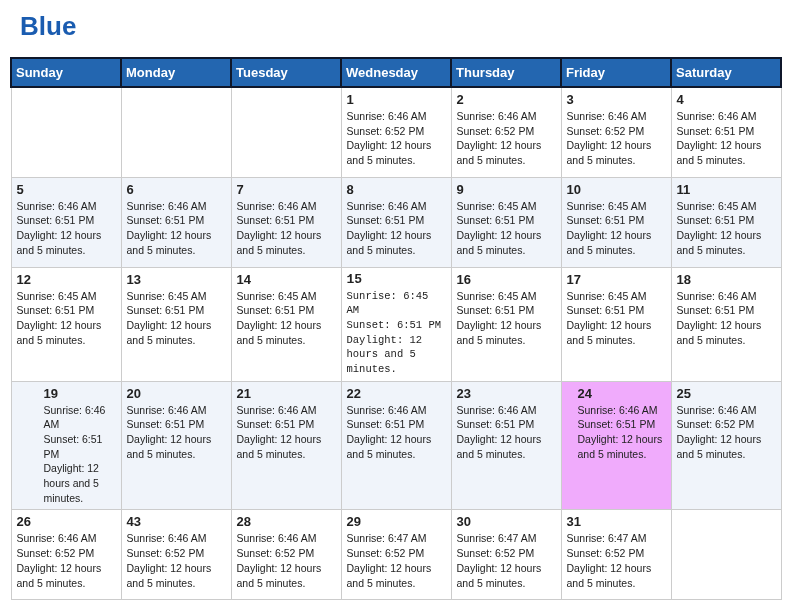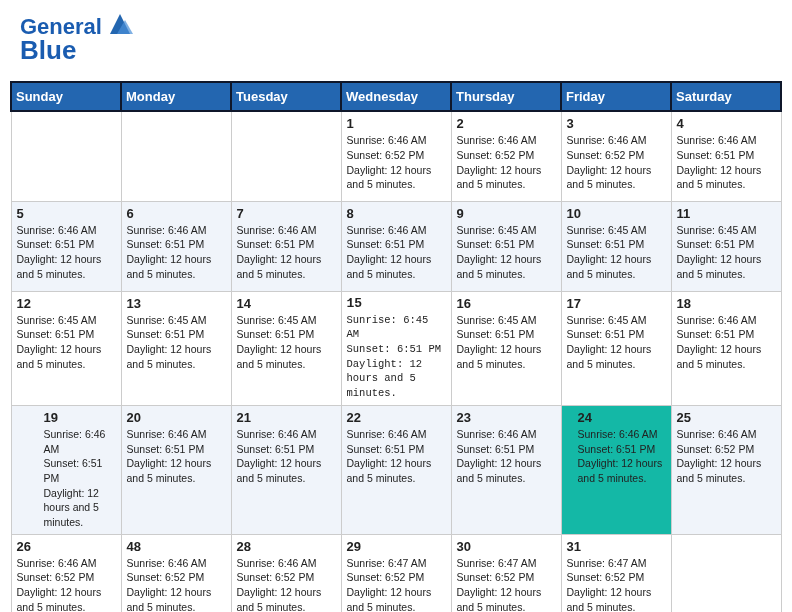--- a/index.html
+++ b/index.html
@@ -76,27 +76,20 @@
     .empty-cell {
       background: #fff !important;
     }
   </style>
 </head>
 <body>
 
 <div class="header">
   <div class="logo">
     <div>
-      <div style="display:flex;align-items:center;">
-        <span style="font-size:22px;font-weight:bold;color:#1a5cb0;line-height:1.1;">General</span>
-        <svg width="30" height="26" viewBox="0 0 30 26" style="margin-left:3px;margin-top:-4px;">
-          <polygon points="5,22 15,2 25,22" fill="#2366b0"></polygon>
-          <polygon points="12,22 20,8 28,22" fill="#4a90d9" opacity="0.7"></polygon>
-        </svg>
-      </div>
       <div style="font-size:26px;font-weight:bold;color:#1a5cb0;margin-top:-4px;">Blue</div>
     </div>
   </div>
   <div class="title-block">
     <div class="month-title"></div>
     <div class="location"></div>
   </div>
 </div>
 
 <table>
@@ -207,36 +200,36 @@
 <div class="day-info">Sunrise: 6:46 AM<br>Sunset: 6:51 PM<br>Daylight: 12 hours and 5 minutes.</div>
         </td>
         <td style="background: rgb(240, 244, 250);">
           <span class="day-num">22</span>
 <div class="day-info">Sunrise: 6:46 AM<br>Sunset: 6:51 PM<br>Daylight: 12 hours and 5 minutes.</div>
         </td>
         <td style="background: rgb(240, 244, 250);">
           <span class="day-num">23</span>
 <div class="day-info">Sunrise: 6:46 AM<br>Sunset: 6:51 PM<br>Daylight: 12 hours and 5 minutes.</div>
         </td>
-        <td style="background: #14b8a6; padding-left: 16px;">
+        <td style="background: #f0abfc; padding-left: 16px;">
           <span class="day-num">24</span>
 <div class="day-info">Sunrise: 6:46 AM<br>Sunset: 6:51 PM<br>Daylight: 12 hours and 5 minutes.</div>
         </td>
         <td style="background: rgb(240, 244, 250);">
           <span class="day-num">25</span>
 <div class="day-info">Sunrise: 6:46 AM<br>Sunset: 6:52 PM<br>Daylight: 12 hours and 5 minutes.</div>
         </td>
       </tr>
       <tr>
         <td style="background: rgb(255, 255, 255);">
           <span class="day-num">26</span>
 <div class="day-info">Sunrise: 6:46 AM<br>Sunset: 6:52 PM<br>Daylight: 12 hours and 5 minutes.</div>
         </td>
         <td style="background: rgb(255, 255, 255);">
-          <span class="day-num">48</span>
+          <span class="day-num">43</span>
 <div class="day-info">Sunrise: 6:46 AM<br>Sunset: 6:52 PM<br>Daylight: 12 hours and 5 minutes.</div>
         </td>
         <td style="background: rgb(255, 255, 255);">
           <span class="day-num">28</span>
 <div class="day-info">Sunrise: 6:46 AM<br>Sunset: 6:52 PM<br>Daylight: 12 hours and 5 minutes.</div>
         </td>
         <td style="background: rgb(255, 255, 255);">
           <span class="day-num">29</span>
 <div class="day-info">Sunrise: 6:47 AM<br>Sunset: 6:52 PM<br>Daylight: 12 hours and 5 minutes.</div>
         </td>

